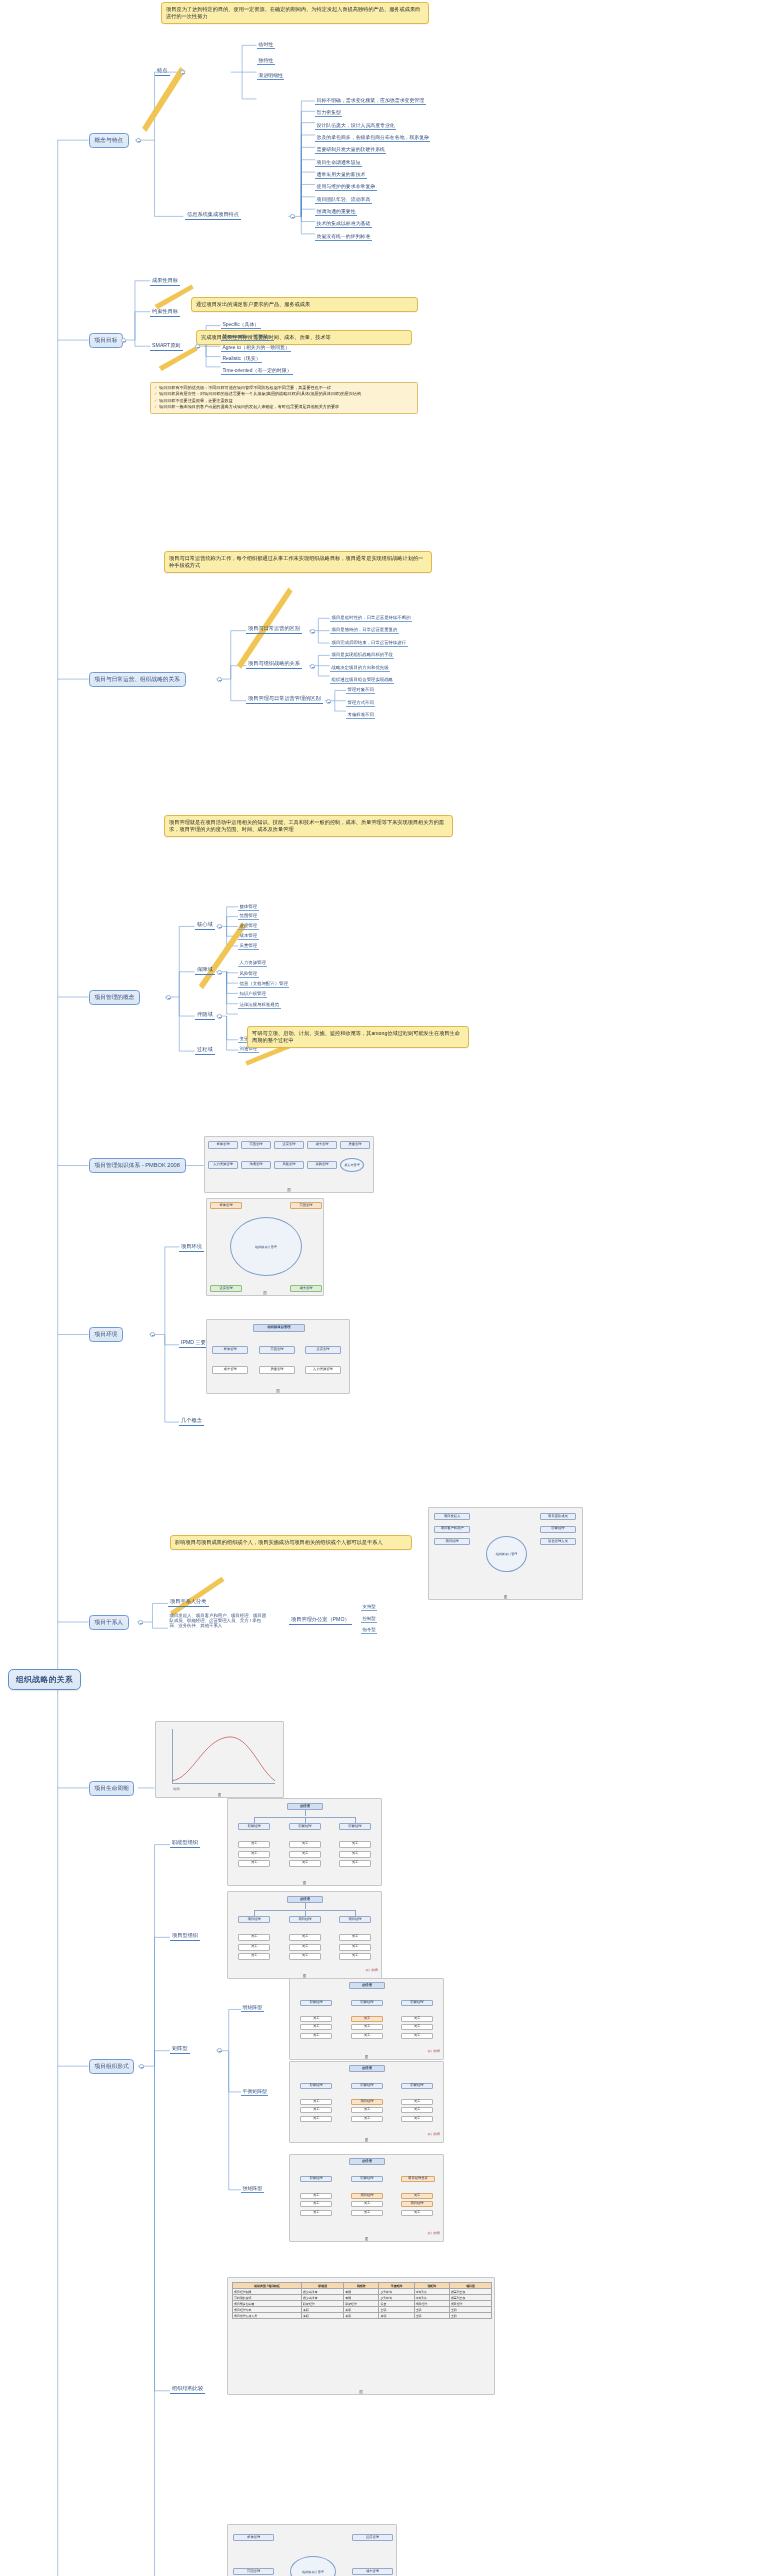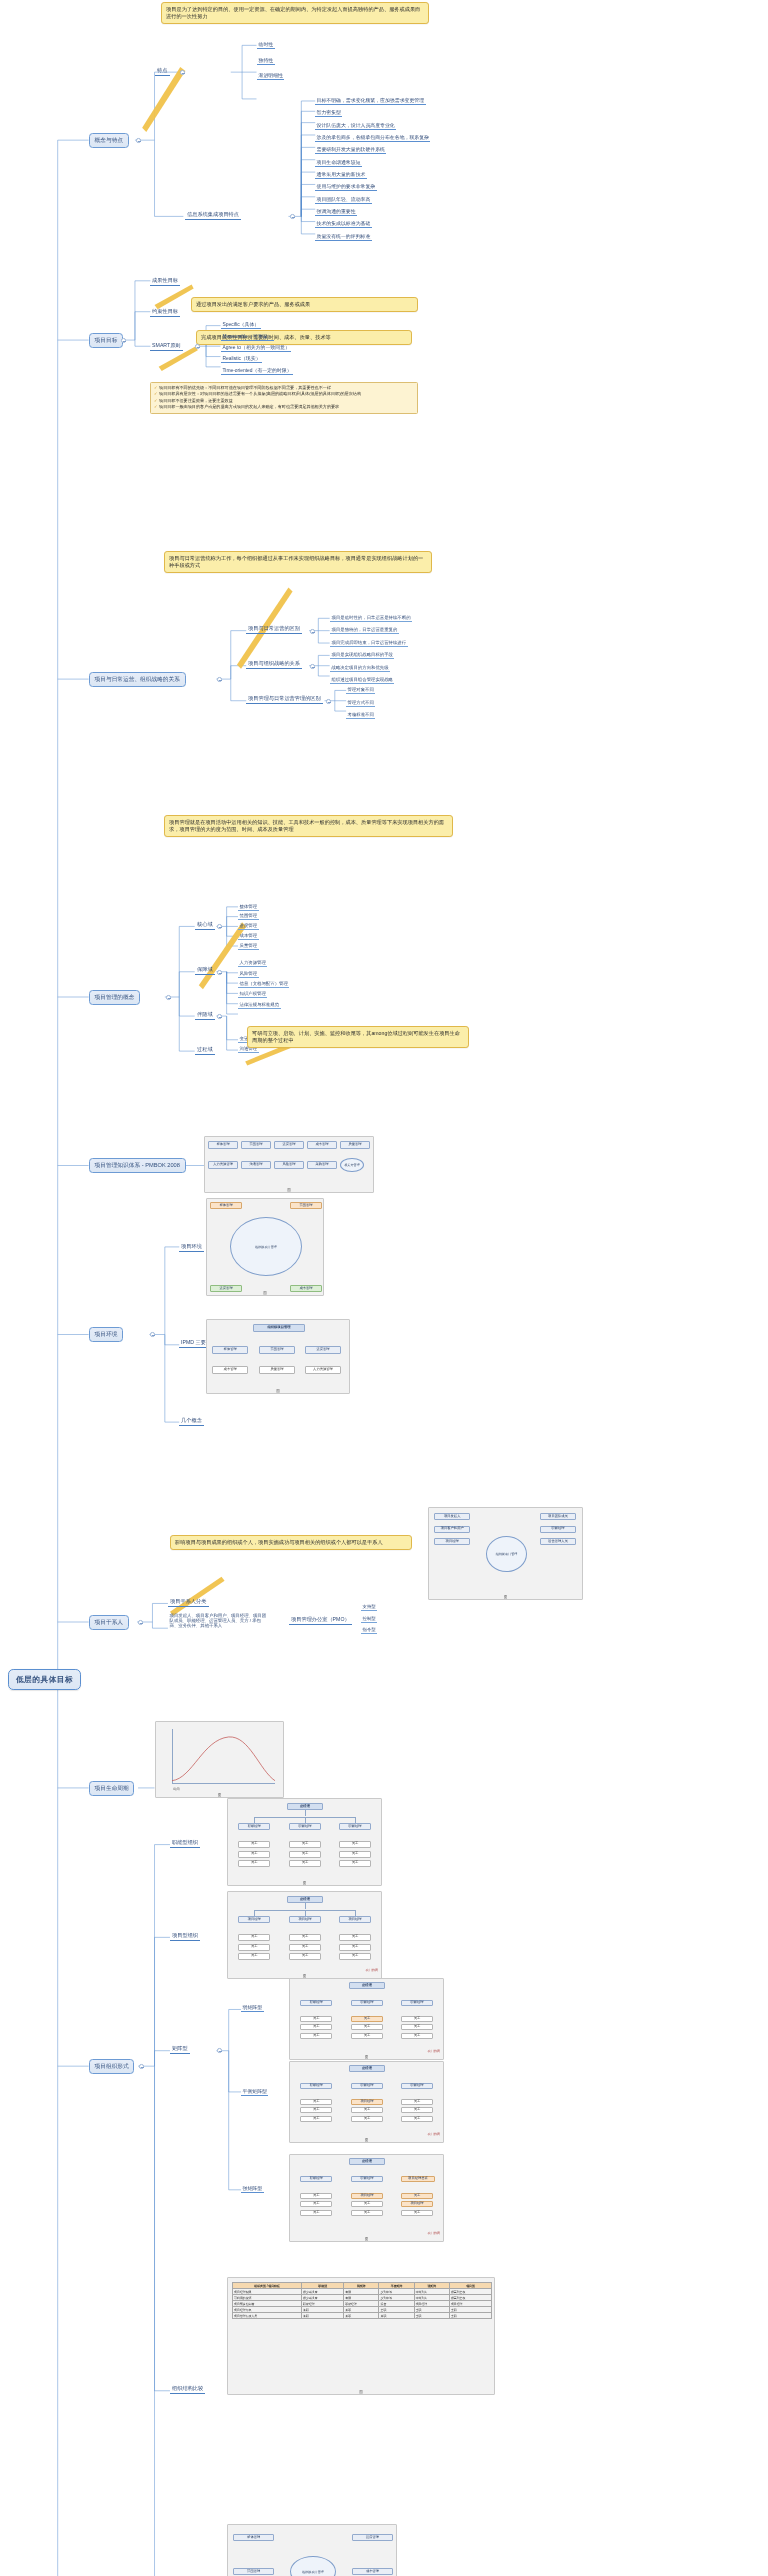--- a/index.html
+++ b/index.html
@@ -203,21 +203,21 @@
       <polygon points="276,248 350,130 360,138 284,256"></polygon>
       <polygon points="300,592 372,552 376,560 306,600"></polygon>
       <polygon points="308,712 380,672 384,680 314,720"></polygon>
       <polygon points="460,1290 560,1140 568,1148 468,1298"></polygon>
       <polygon points="386,1912 470,1790 478,1798 394,1920"></polygon>
       <polygon points="476,2060 580,2018 584,2026 480,2068"></polygon>
       <polygon points="330,3128 430,3060 436,3068 336,3136"></polygon>
     </g>
   </svg>
 
-  <div class="node root" style="left:8.2px; top:1669px;">低层的具体目标</div>
+  <div class="node root" style="left:8.2px; top:1669px;">组织战略的关系</div>
 
   <div class="node note" style="left:161px; top:2.1px; width:268px;">项目是为了达到特定的目的、使用一定资源、在确定的期间内、为特定发起人而提高独特的产品、服务或成果而进行的一次性努力</div>
 
   <div class="node lvl1" style="left:89px; top:133px;">概念与特点</div>
   <div class="handle" style="left:136px; top:138px;"></div>
 
   <div class="node lvl2" style="left:155px; top:66px;">特点</div>
   <div class="handle" style="left:180px; top:70px;"></div>
   <div class="node lvl3" style="left:257px; top:40px;">临时性</div>
   <div class="node lvl3" style="left:257px; top:56px;">独特性</div>

